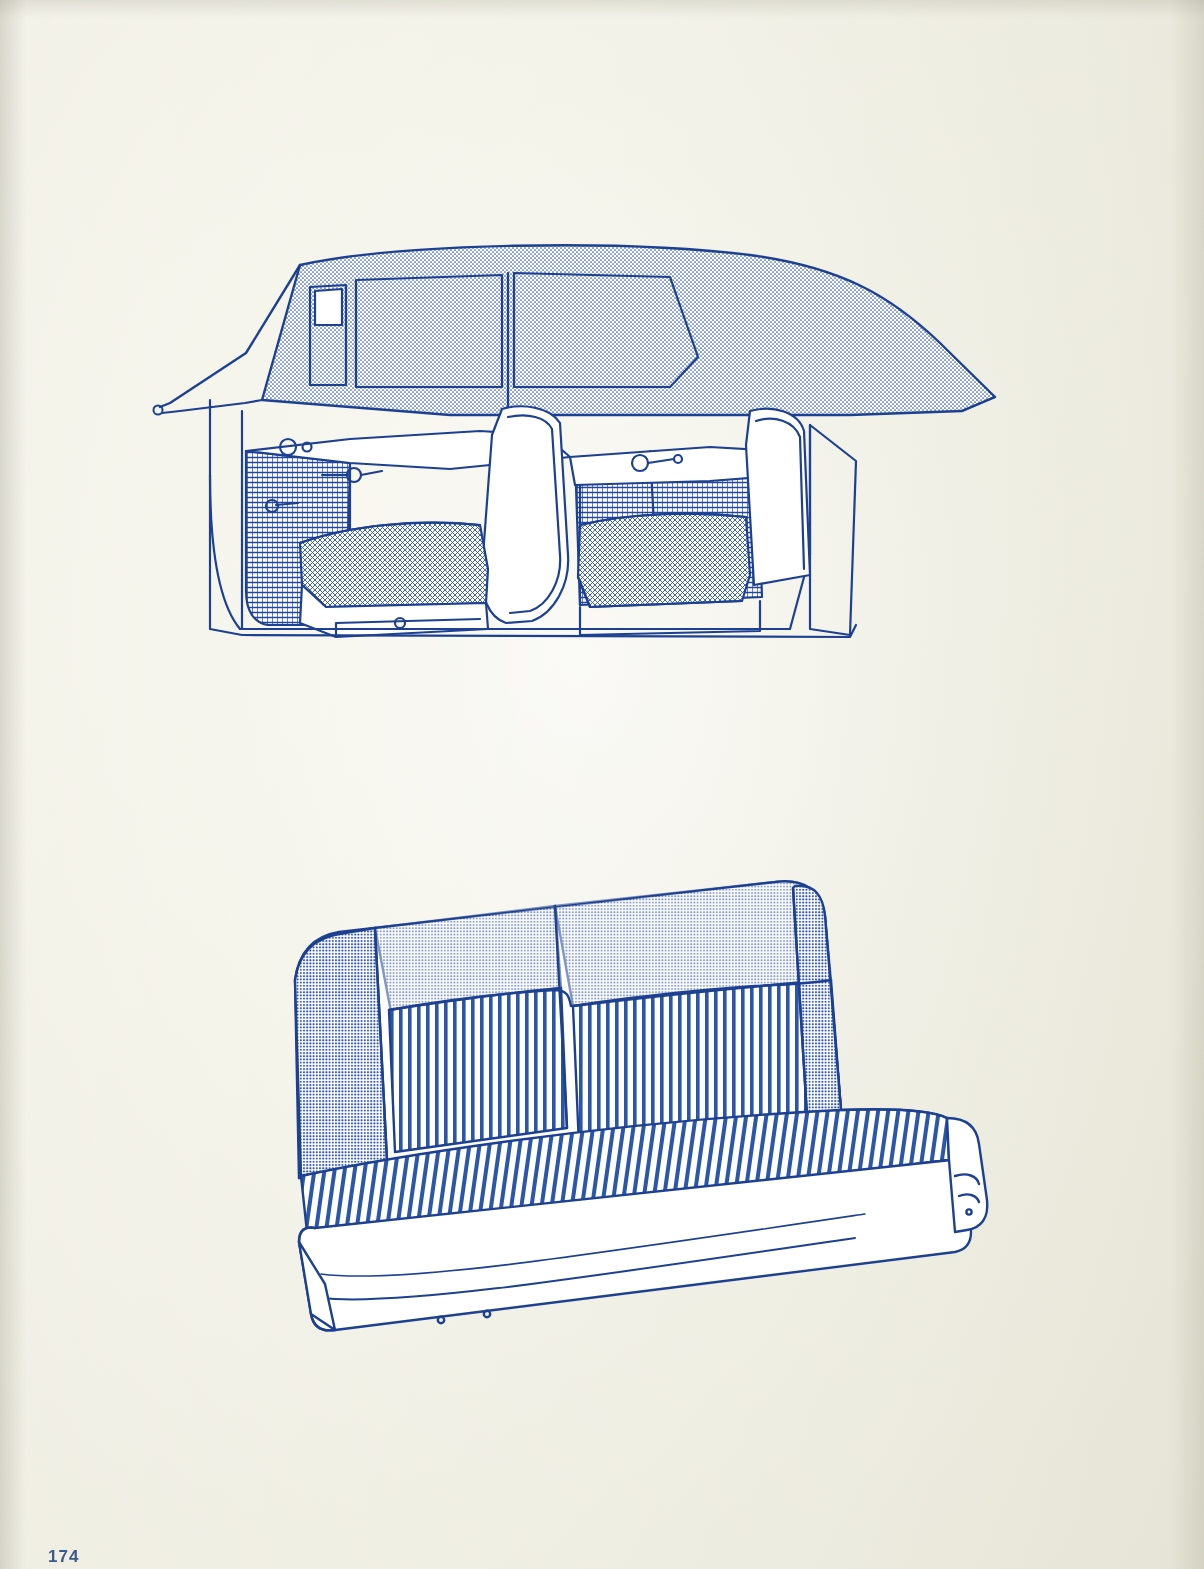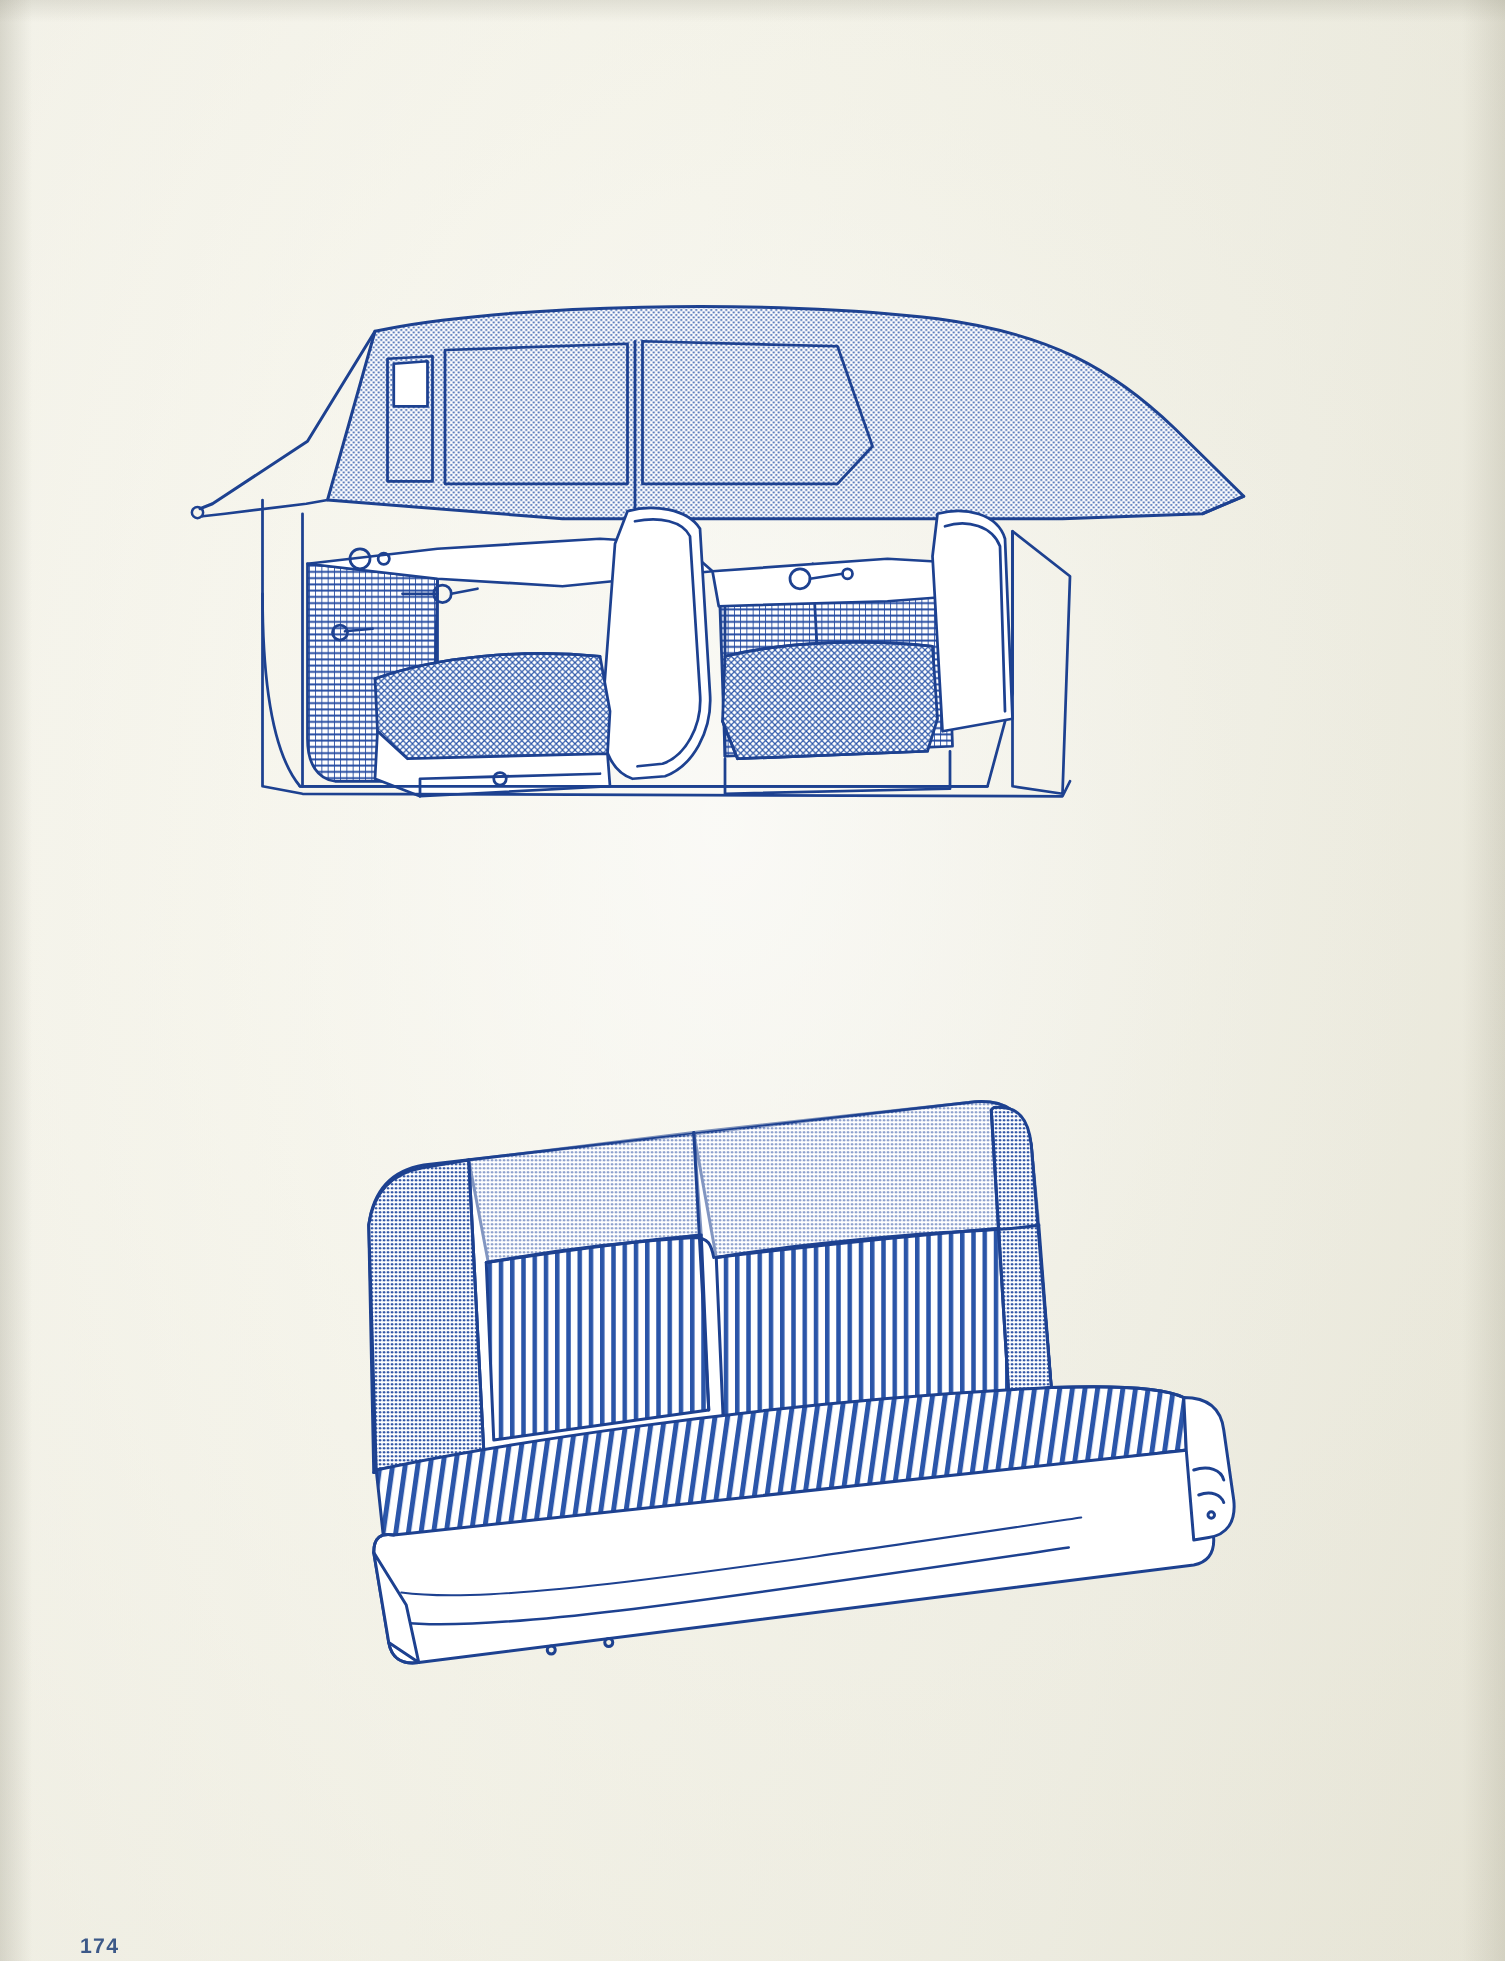--- a/index.html
+++ b/index.html
@@ -77,21 +77,21 @@
   #caption-line-1 {
     font-size: 19px;
     line-height: 26px;
   }
   #caption-line-2 {
     font-size: 19px;
     line-height: 26px;
   }
   #page-number {
     position: absolute;
-    left: 64px;
+    left: 48px;
     bottom: 2px;
     font-size: 17px;
     color: #1d3f79;
     font-weight: bold;
     letter-spacing: 1px;
     opacity: 0.85;
   }
   svg { display: block; }
 </style>
 </head>

